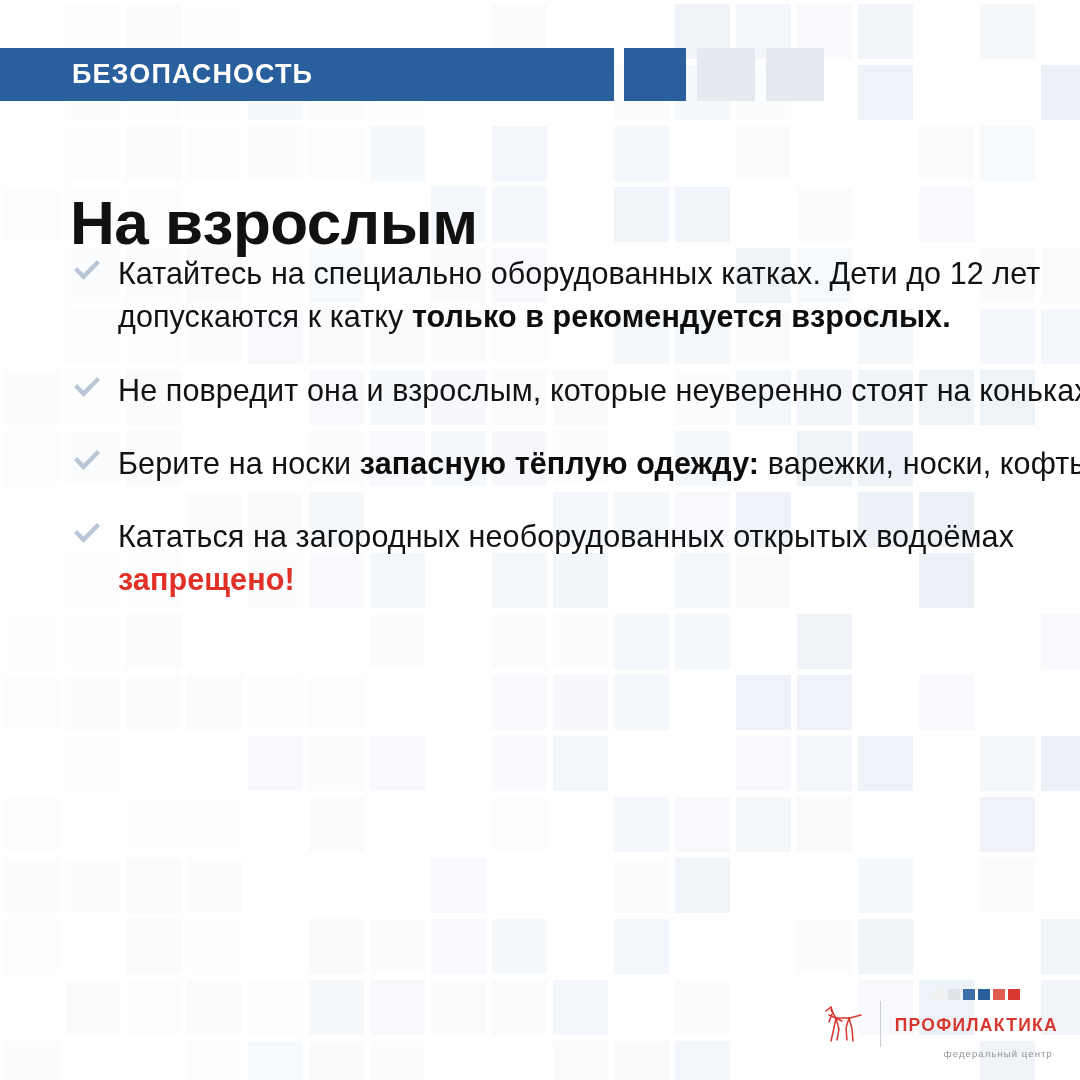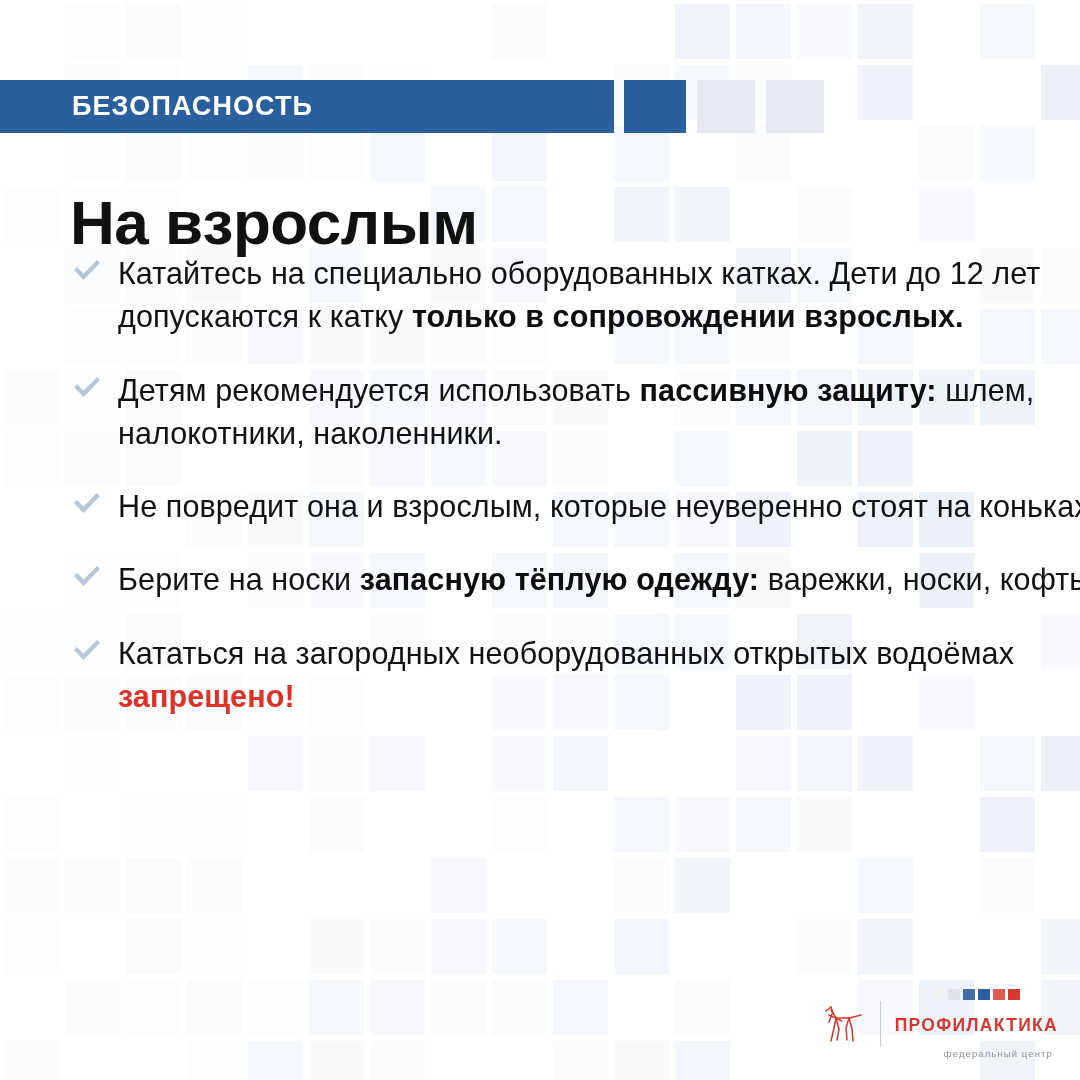--- a/index.html
+++ b/index.html
@@ -15,21 +15,21 @@
   #bg-pattern{
     position:absolute;
     left:0;top:0;width:1080px;height:1080px;
     pointer-events:none;
     z-index:0;
   }
 
   
   #header-band{
     position:absolute;
-    left:0;top:80px;
+    left:0;top:48px;
     height:53px;
     width:1080px;
     z-index:2;
     display:flex;
     align-items:stretch;
   }
   .band-blue{
     background:#2a5f9e;
     display:flex;
     align-items:center;
@@ -354,27 +354,21 @@
   <div class="header-square-grey"></div>
 </div>
 
 <h1 id="page-title">На взрослым</h1>
 
 <div id="bullet-list">
     <div class="bullet-item">
       <span class="check-icon"><svg width="30" height="24" viewBox="0 0 30 24" xmlns="http://www.w3.org/2000/svg">
           <path d="M2 11 L5 8 L11.5 14.5 L25 1 L28 4 L11.5 21 Z" fill="#b9c6d6"></path>
         </svg></span>
-      <p class="bullet-text" style="margin: 0px;"><span class="lead">Катайтесь на специально оборудованных катках. Дети до 12 лет допускаются к катку </span><b>только в сопровождении взрослых.</b></p>
-    </div>
-    <div class="bullet-item">
-      <span class="check-icon"><svg width="30" height="24" viewBox="0 0 30 24" xmlns="http://www.w3.org/2000/svg">
-          <path d="M2 11 L5 8 L11.5 14.5 L25 1 L28 4 L11.5 21 Z" fill="#b9c6d6"></path>
-        </svg></span>
-      <p class="bullet-text" style="margin: 0px;"><span class="lead">Детям рекомендуется использовать </span><b>пассивную защиту:</b><span> шлем, налокотники, наколенники.</span></p>
+      <p class="bullet-text" style="margin: 0px;"><span class="lead">Катайтесь на специально оборудованных катках. Дети до 12 лет допускаются к катку </span><b>только в рекомендуется взрослых.</b></p>
     </div>
     <div class="bullet-item">
       <span class="check-icon"><svg width="30" height="24" viewBox="0 0 30 24" xmlns="http://www.w3.org/2000/svg">
           <path d="M2 11 L5 8 L11.5 14.5 L25 1 L28 4 L11.5 21 Z" fill="#b9c6d6"></path>
         </svg></span>
       <p class="bullet-text" style="margin: 0px;"><span class="lead">Не повредит она и взрослым, которые неуверенно стоят на коньках.</span></p>
     </div>
     <div class="bullet-item">
       <span class="check-icon"><svg width="30" height="24" viewBox="0 0 30 24" xmlns="http://www.w3.org/2000/svg">
           <path d="M2 11 L5 8 L11.5 14.5 L25 1 L28 4 L11.5 21 Z" fill="#b9c6d6"></path>

